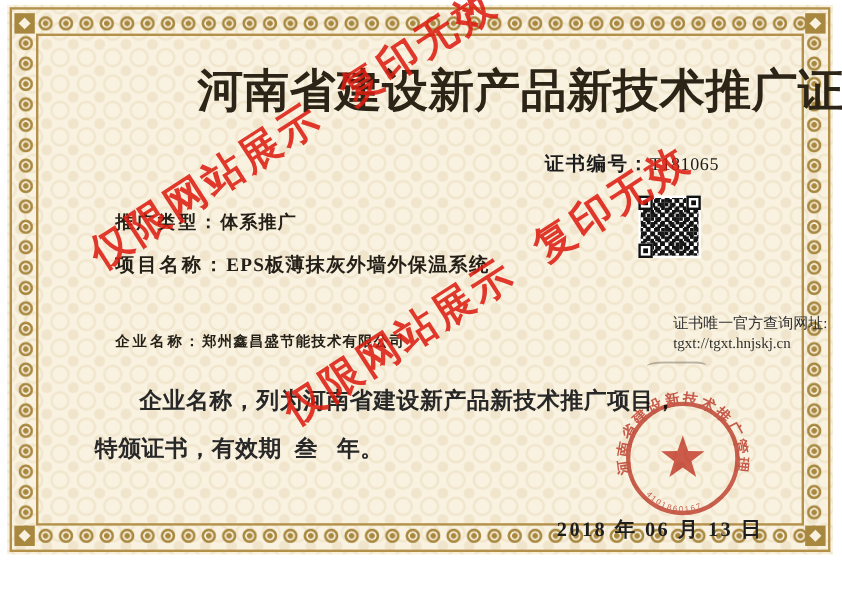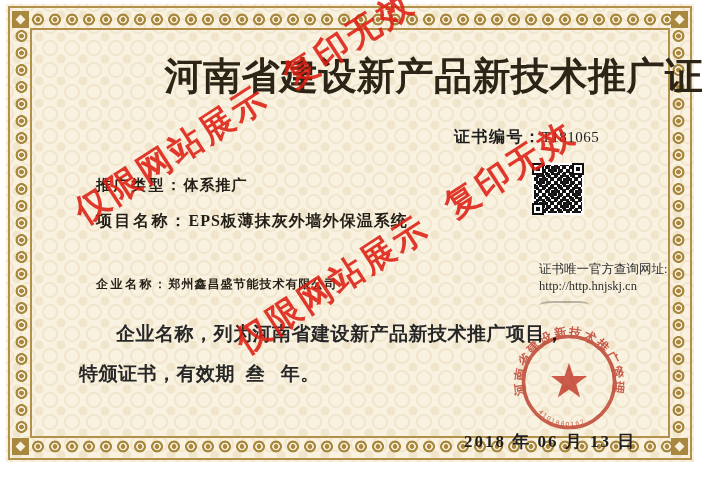--- a/index.html
+++ b/index.html
@@ -60,21 +60,21 @@
   
   .qr{position:absolute;left:526px;top:159px;width:52px;height:52px;background:#fff;padding:0;z-index:2;}
   .qr-inner{position:absolute;inset:2px;
     background-image:
       repeating-conic-gradient(rgba(17,17,17,0.95) 0 25%, rgba(255,255,255,0) 0 50%),
       repeating-conic-gradient(#111 0 25%, #fff 0 50%);
     background-size:8px 8px,6px 6px;background-position:0 0,2px 1px;}
   .qr-finder{position:absolute;width:12px;height:12px;border:2px solid #111;background:#fff;box-sizing:border-box;}
   .qr-finder::after{content:"";position:absolute;inset:2px;background:#111;}
   .qr-finder.tl{left:0;top:0;}.qr-finder.tr{right:0;top:0;}.qr-finder.bl{left:0;bottom:0;}
-  .qrcap{position:absolute;left:533px;top:257px;font-size:12.5px;line-height:1.35;color:#2e2e2e;z-index:2;}
+  .qrcap{position:absolute;left:555px;top:257px;font-size:12.5px;line-height:1.35;color:#2e2e2e;z-index:2;}
 
   
   .seal{position:absolute;left:502px;top:317px;width:122px;height:122px;z-index:5;
         mix-blend-mode:multiply;opacity:0.88;}
   .penmark{position:absolute;left:533px;top:297px;width:50px;height:6px;z-index:2;
     border-top:2px solid rgba(110,100,90,0.45);border-radius:50% 40% 60% 50% / 100% 80% 100% 80%;}
 
   
   .wm{position:absolute;font-family:"Liberation Sans", sans-serif;font-weight:700;
     font-size:34px;color:rgba(221,30,18,0.88);letter-spacing:3px;word-spacing:14px;
@@ -115,21 +115,21 @@
   </div>
 
   <div class="qr">
     <div class="qr-inner"></div>
     <div class="qr-finder tl"></div>
     <div class="qr-finder tr"></div>
     <div class="qr-finder bl"></div>
   </div>
   <div class="qrcap">
     <div>证书唯一官方查询网址:</div>
-    <div>http://http.hnjskj.cn</div>
+    <div>tgxt://tgxt.hnjskj.cn</div>
   </div>
 
   <div class="bodyline body1">企业名称，列为河南省建设新产品新技术推广项目，</div>
   <div class="bodyline body2">特颁证书，有效期  叁   年。</div>
 
   <div class="date">2018 年 06 月 13 日</div>
 
   <div class="penmark"></div>
 
   <svg class="seal" viewBox="0 0 122 122">

